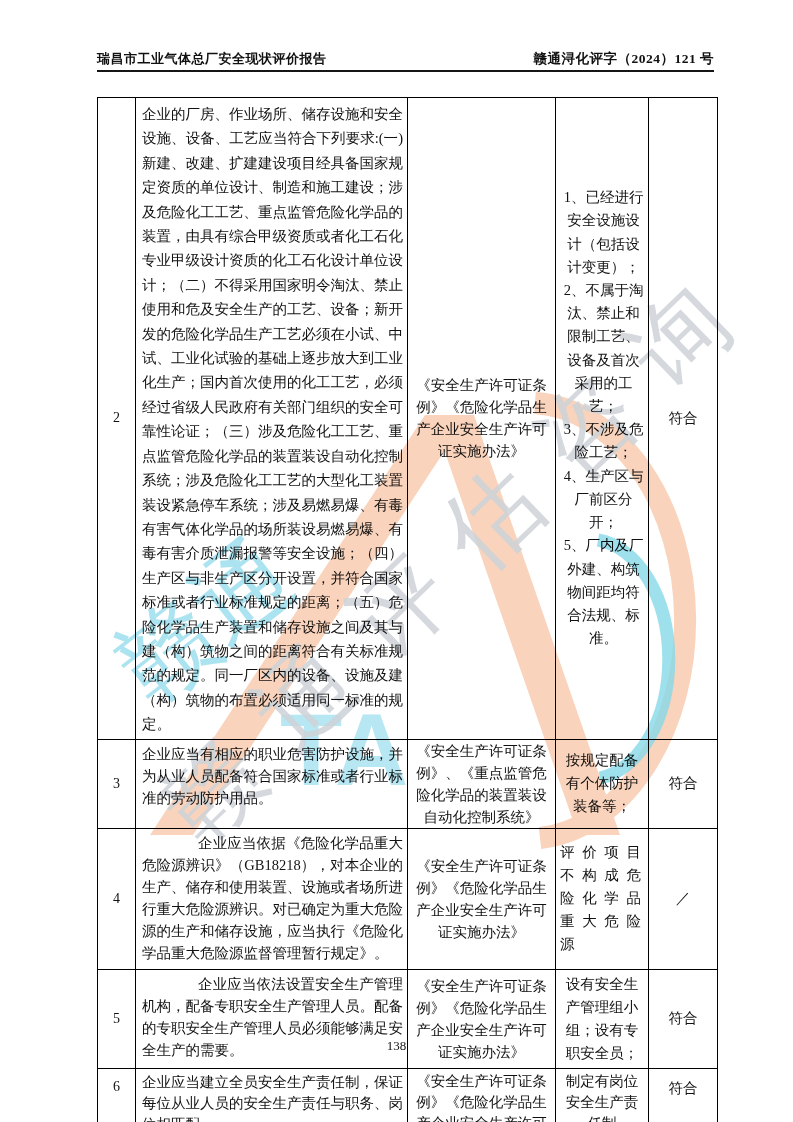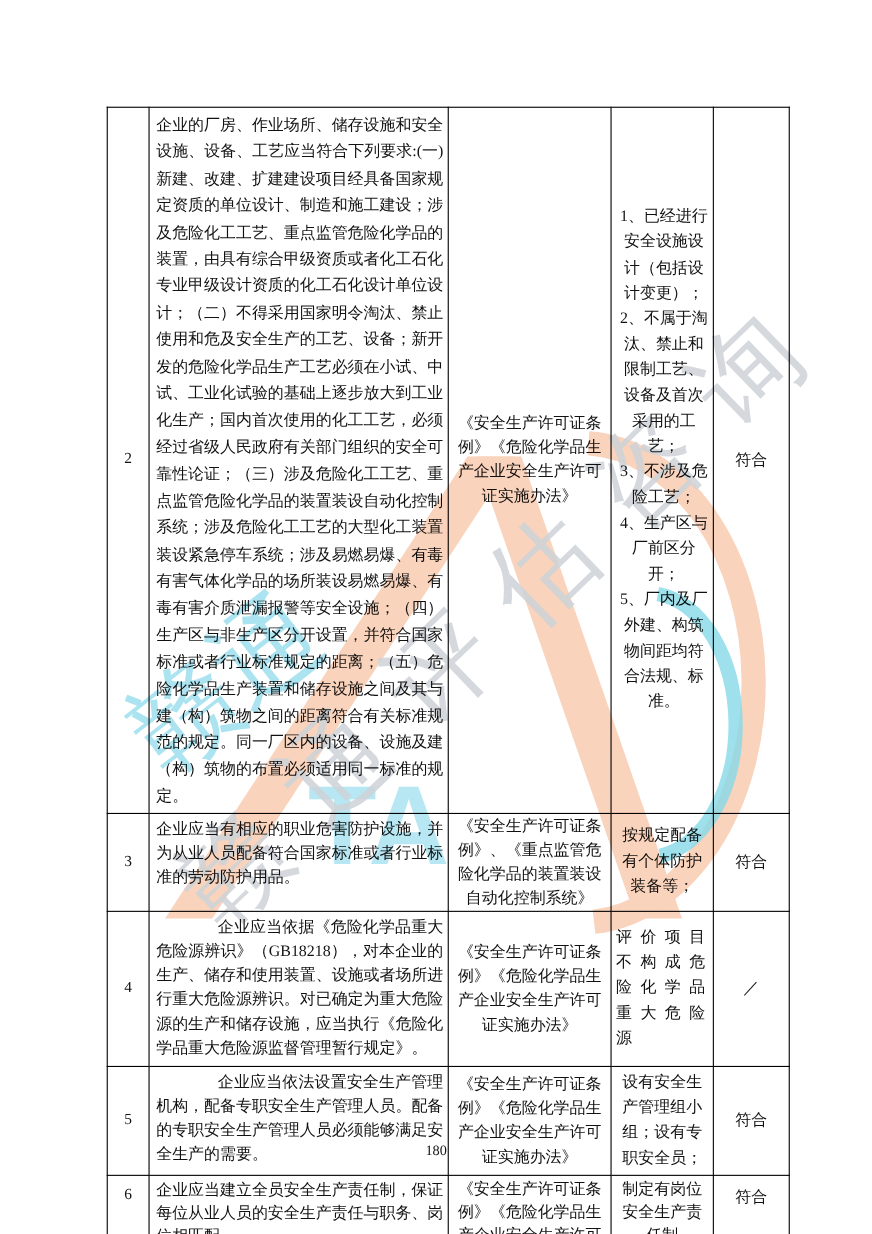--- a/index.html
+++ b/index.html
@@ -67,20 +67,24 @@
     position:absolute;left:0;top:0;width:793px;height:1122px;
     pointer-events:none;z-index:5;
     mix-blend-mode:multiply;
   }
 </style>
 </head>
 <body>
 
 <div class="page">
 
+  <div class="header">
+    <span class="left">瑞昌市工业气体总厂安全现状评价报告</span>
+    <span class="right">赣通浔化评字（2024）121 号</span>
+  </div>
 
   <table class="doc">
     <colgroup>
       <col style="width:38px">
         <col style="width:272px">
         <col style="width:148px">
         <col style="width:93px">
         <col style="width:69px">
     </colgroup>
     <tbody>
@@ -138,14 +142,14 @@
       <path d="M598,540 A80,120 0 0 1 600,778" stroke="#86d9e9" stroke-width="13" opacity="0.8"></path>
 
       <text x="280" y="785" font-size="102" font-weight="bold" fill="#b7e7f3" font-family="Liberation Sans, sans-serif">TA</text>
 
       <text transform="translate(150,705) rotate(-38)" font-size="95" fill="#7ed6e8" opacity="0.65" font-family="Liberation Serif, serif">赣通</text>
 
       <text transform="translate(200,845) rotate(-44)" font-size="95" fill="#ced3d9" opacity="0.85" letter-spacing="35" font-family="Liberation Serif, serif">赣通评估咨询</text>
     </g>
   </svg>
 
-  <div class="footer">180</div>
+  <div class="footer">138</div>
 </div>
 
 </body></html>

